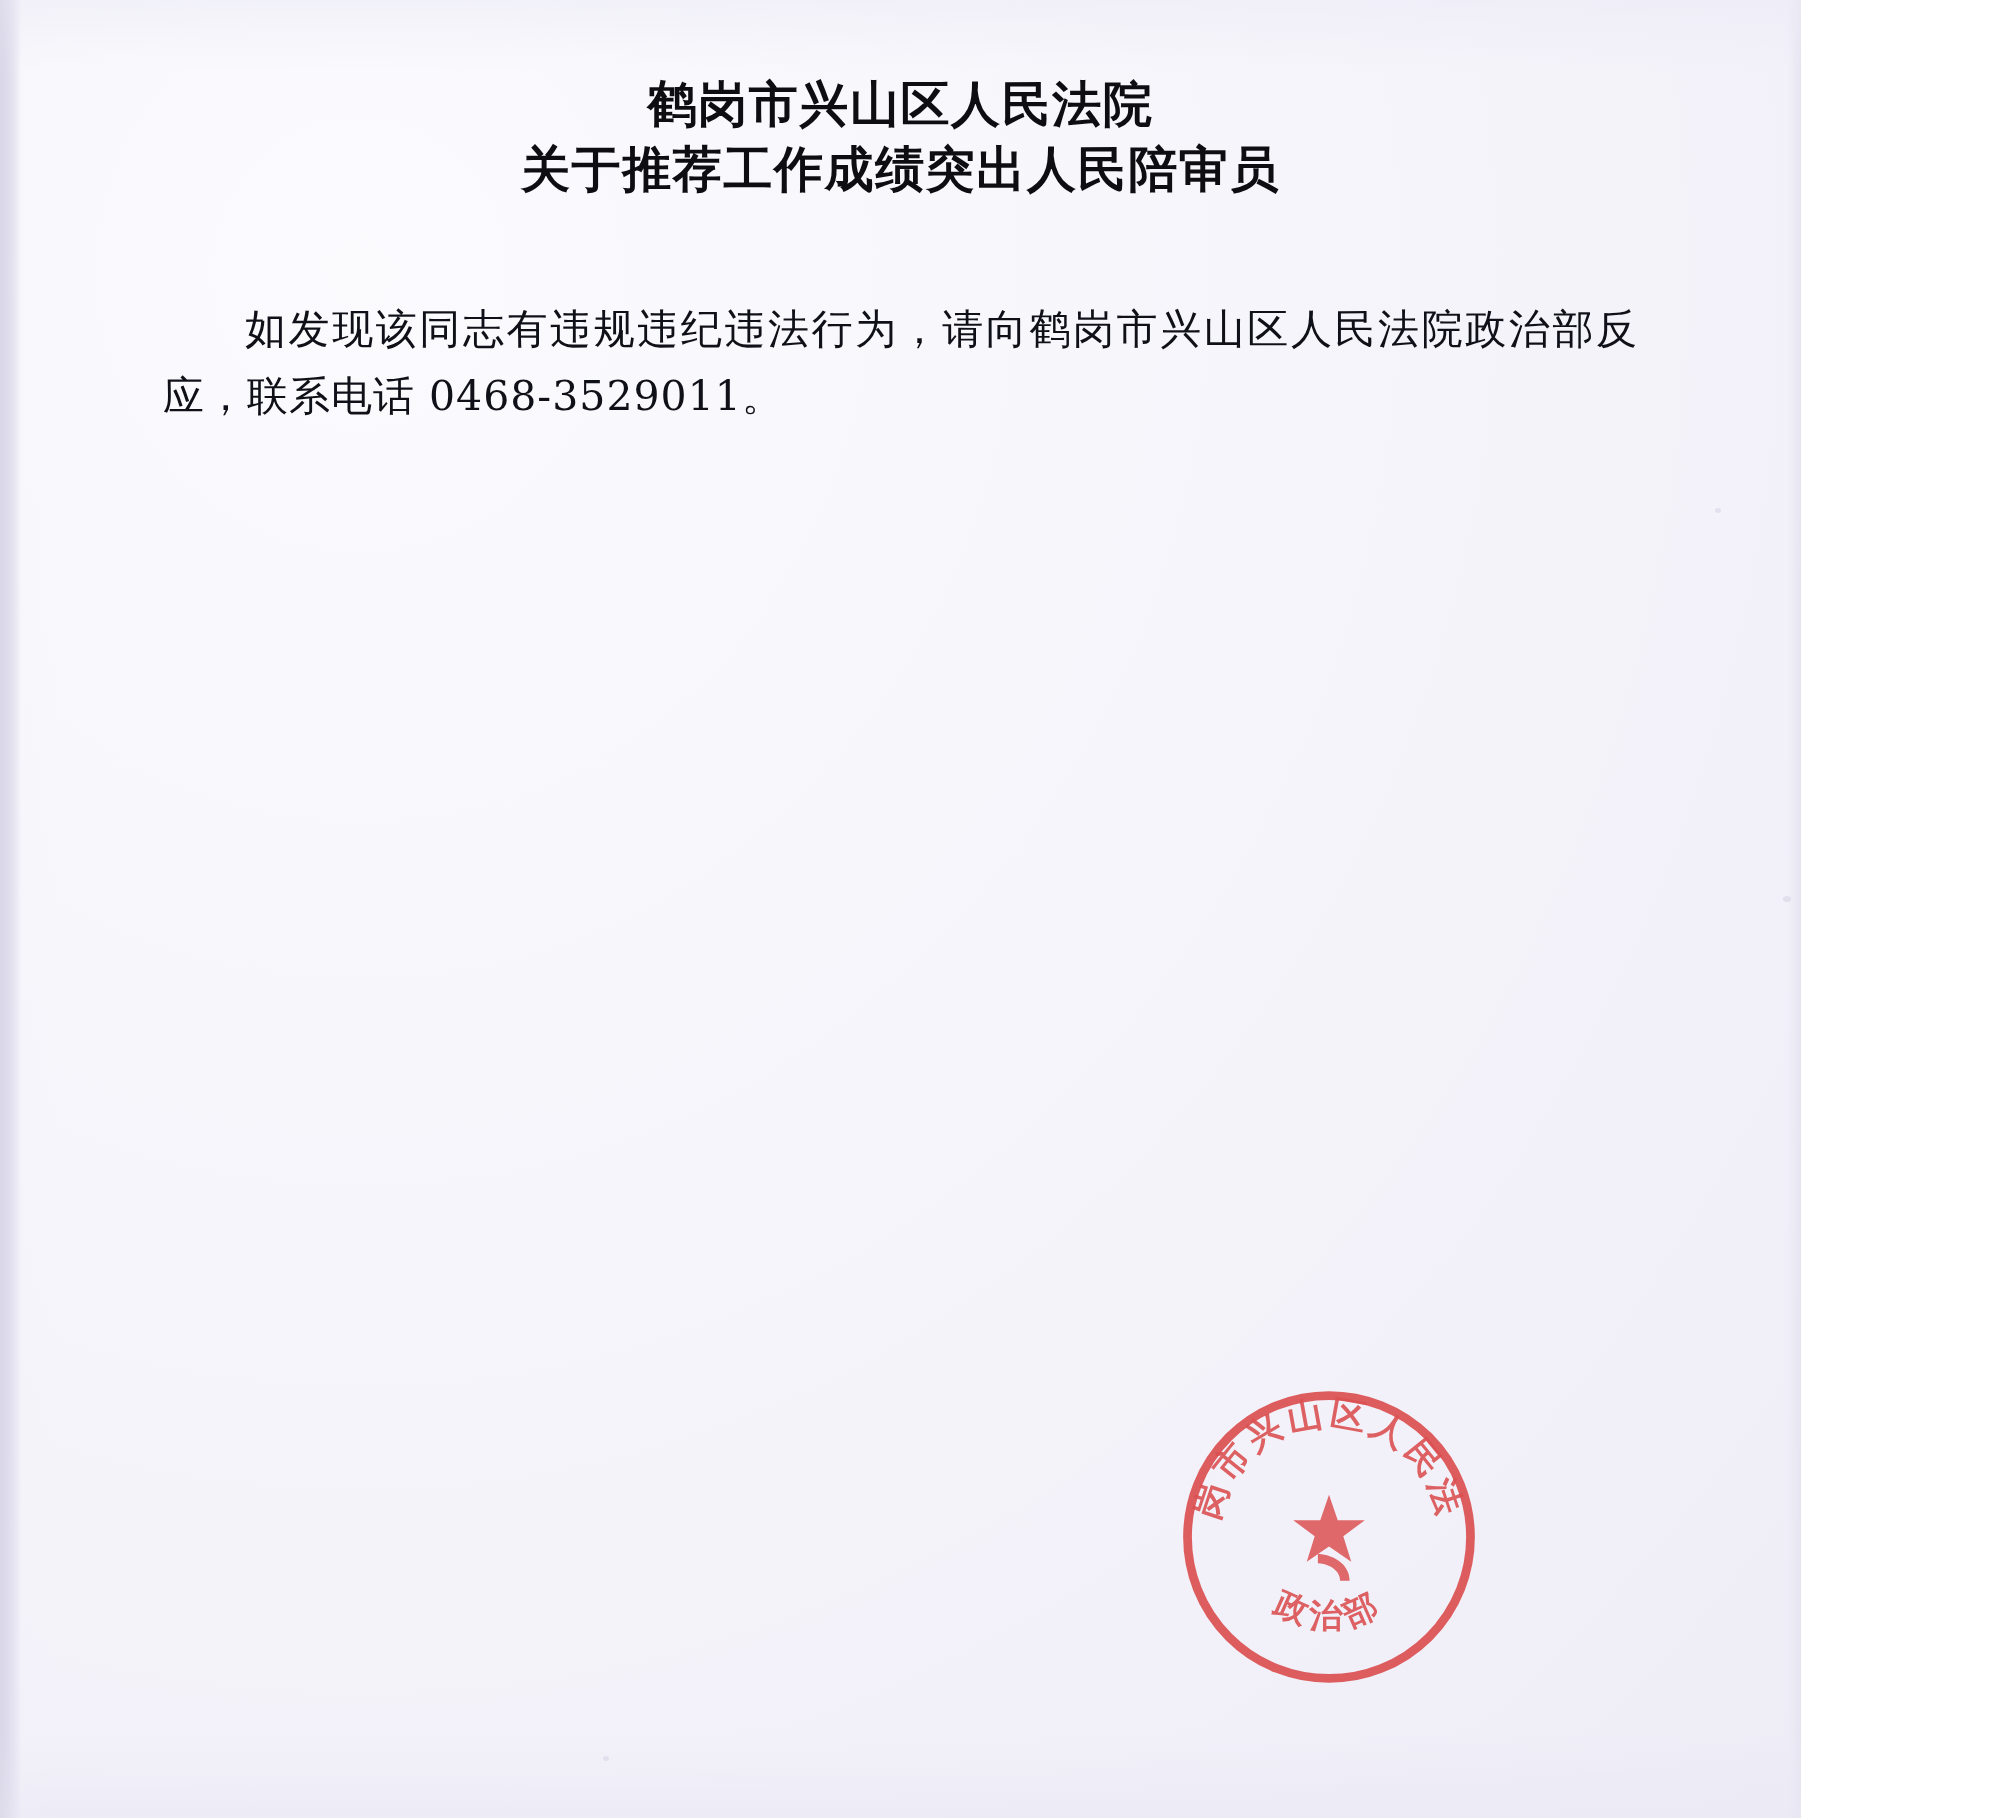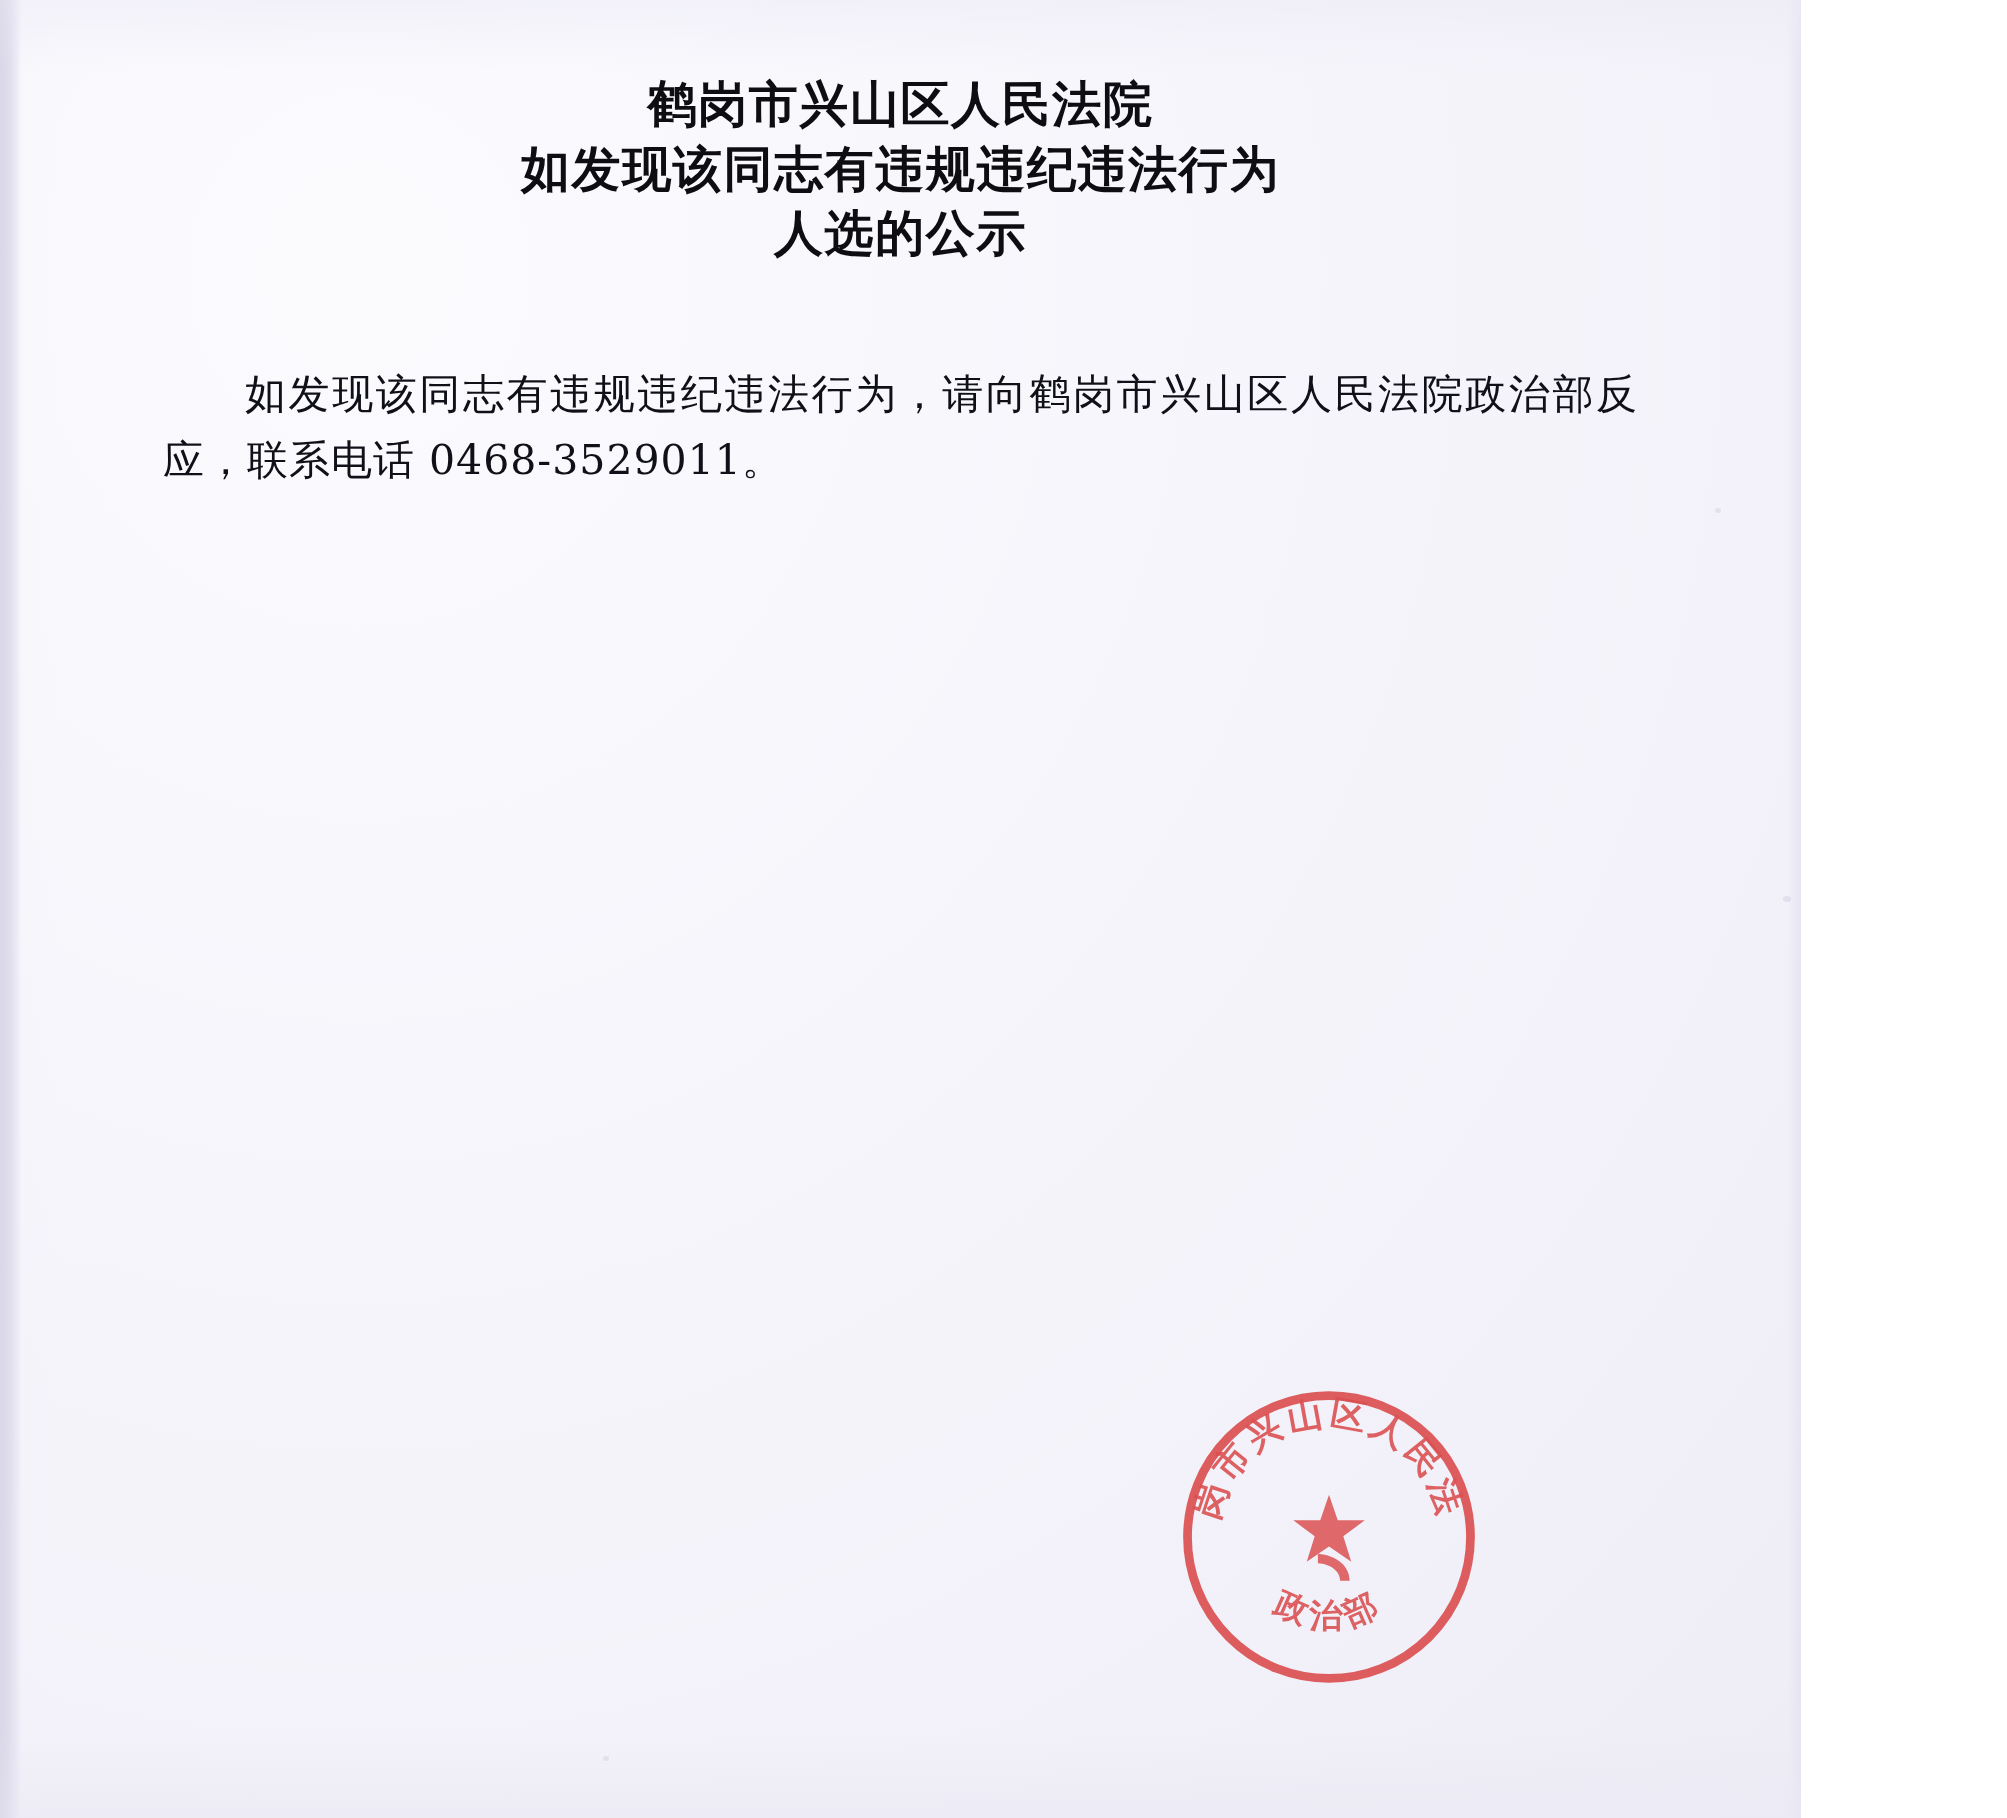--- a/index.html
+++ b/index.html
@@ -135,22 +135,21 @@
   <div class="scan-tint"></div>
 
   <div class="speck" style="left:1783px; top:896px; width:8px; height:5.6px;"></div>
   <div class="speck" style="left:1715px; top:508px; width:5.6px; height:4.8px;"></div>
   <div class="speck" style="left:603px; top:1756px; width:6.4px; height:4.8px;"></div>
 
   <div class="content">
 
     <div class="title-block">
       <span class="title-line">鹤岗市兴山区人民法院</span>
-      <span class="title-line">如发现该同志有违规违纪违法行为</span>
-      <span class="title-line">人选的公示</span>
+      <span class="title-line">关于推荐工作成绩突出人民陪审员</span>
     </div>
 
     <div class="body-block">
       <p class="para">如发现该同志有违规违纪违法行为，请向鹤岗市兴山区人民法院政治部反应，联系电话 0468-3529011。</p>
     </div>
 
   </div>
 
   <div class="seal">
     <svg width="310" height="310" viewBox="0 0 390 390" xmlns="http://www.w3.org/2000/svg">

